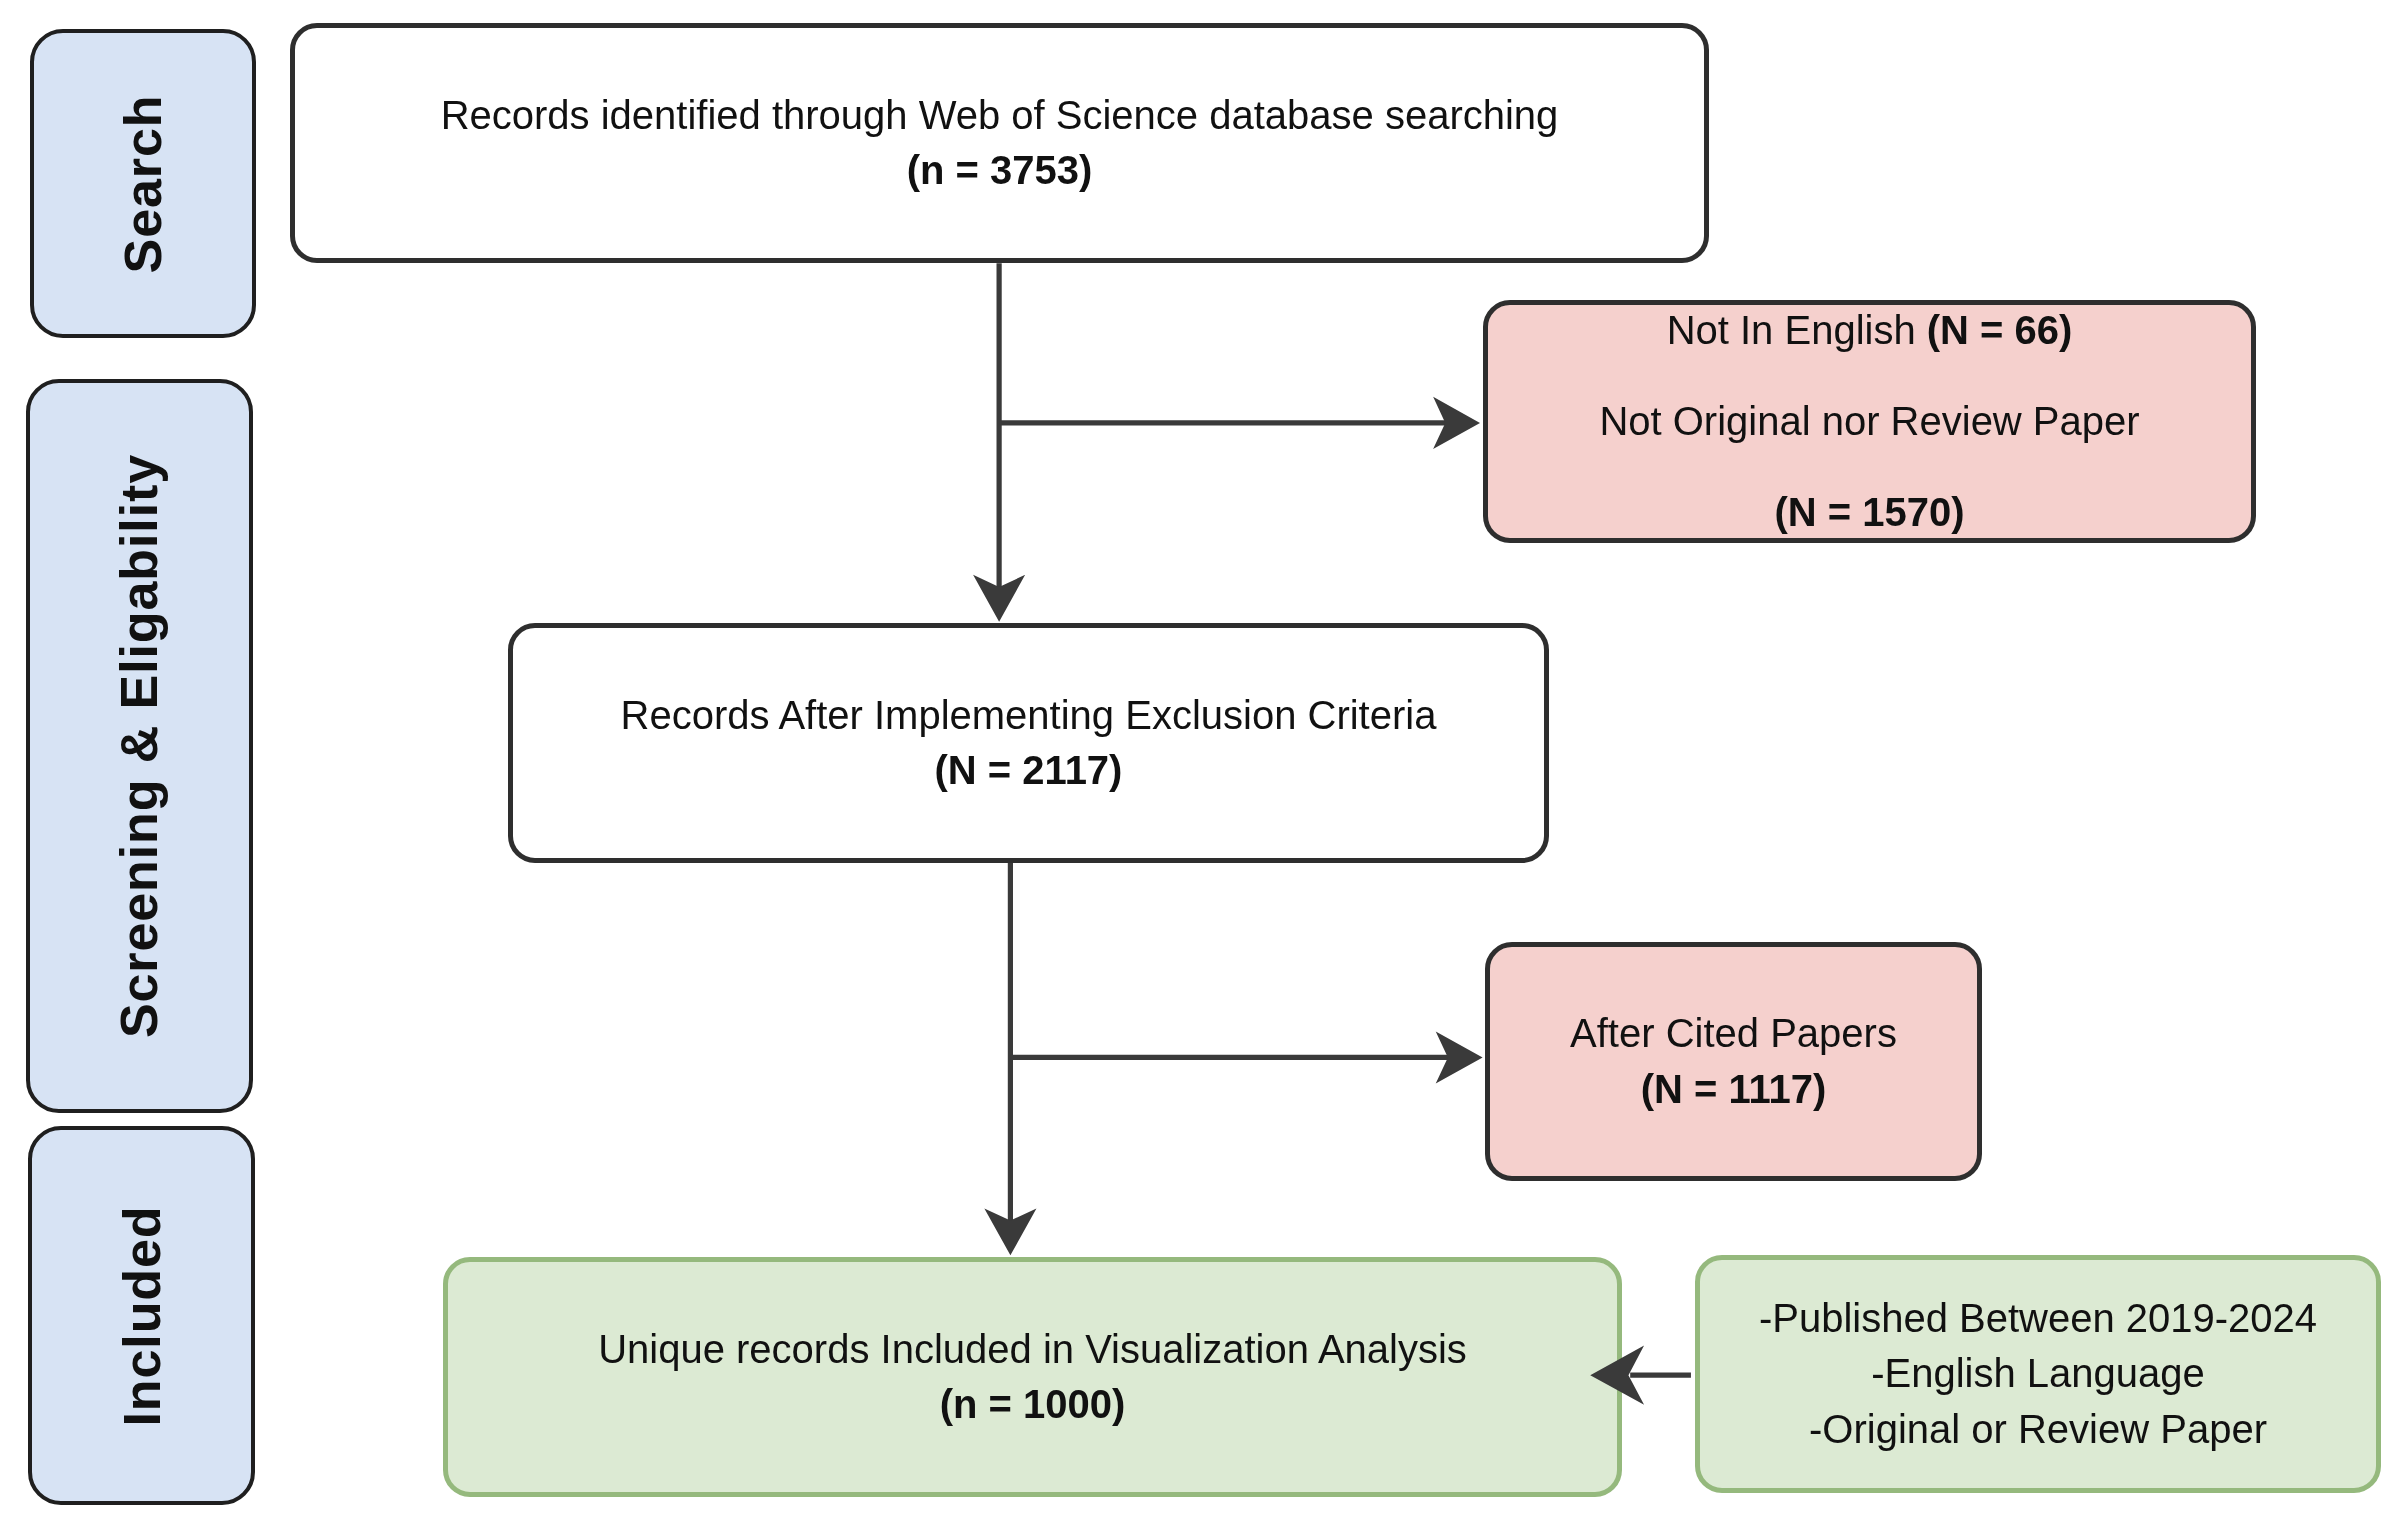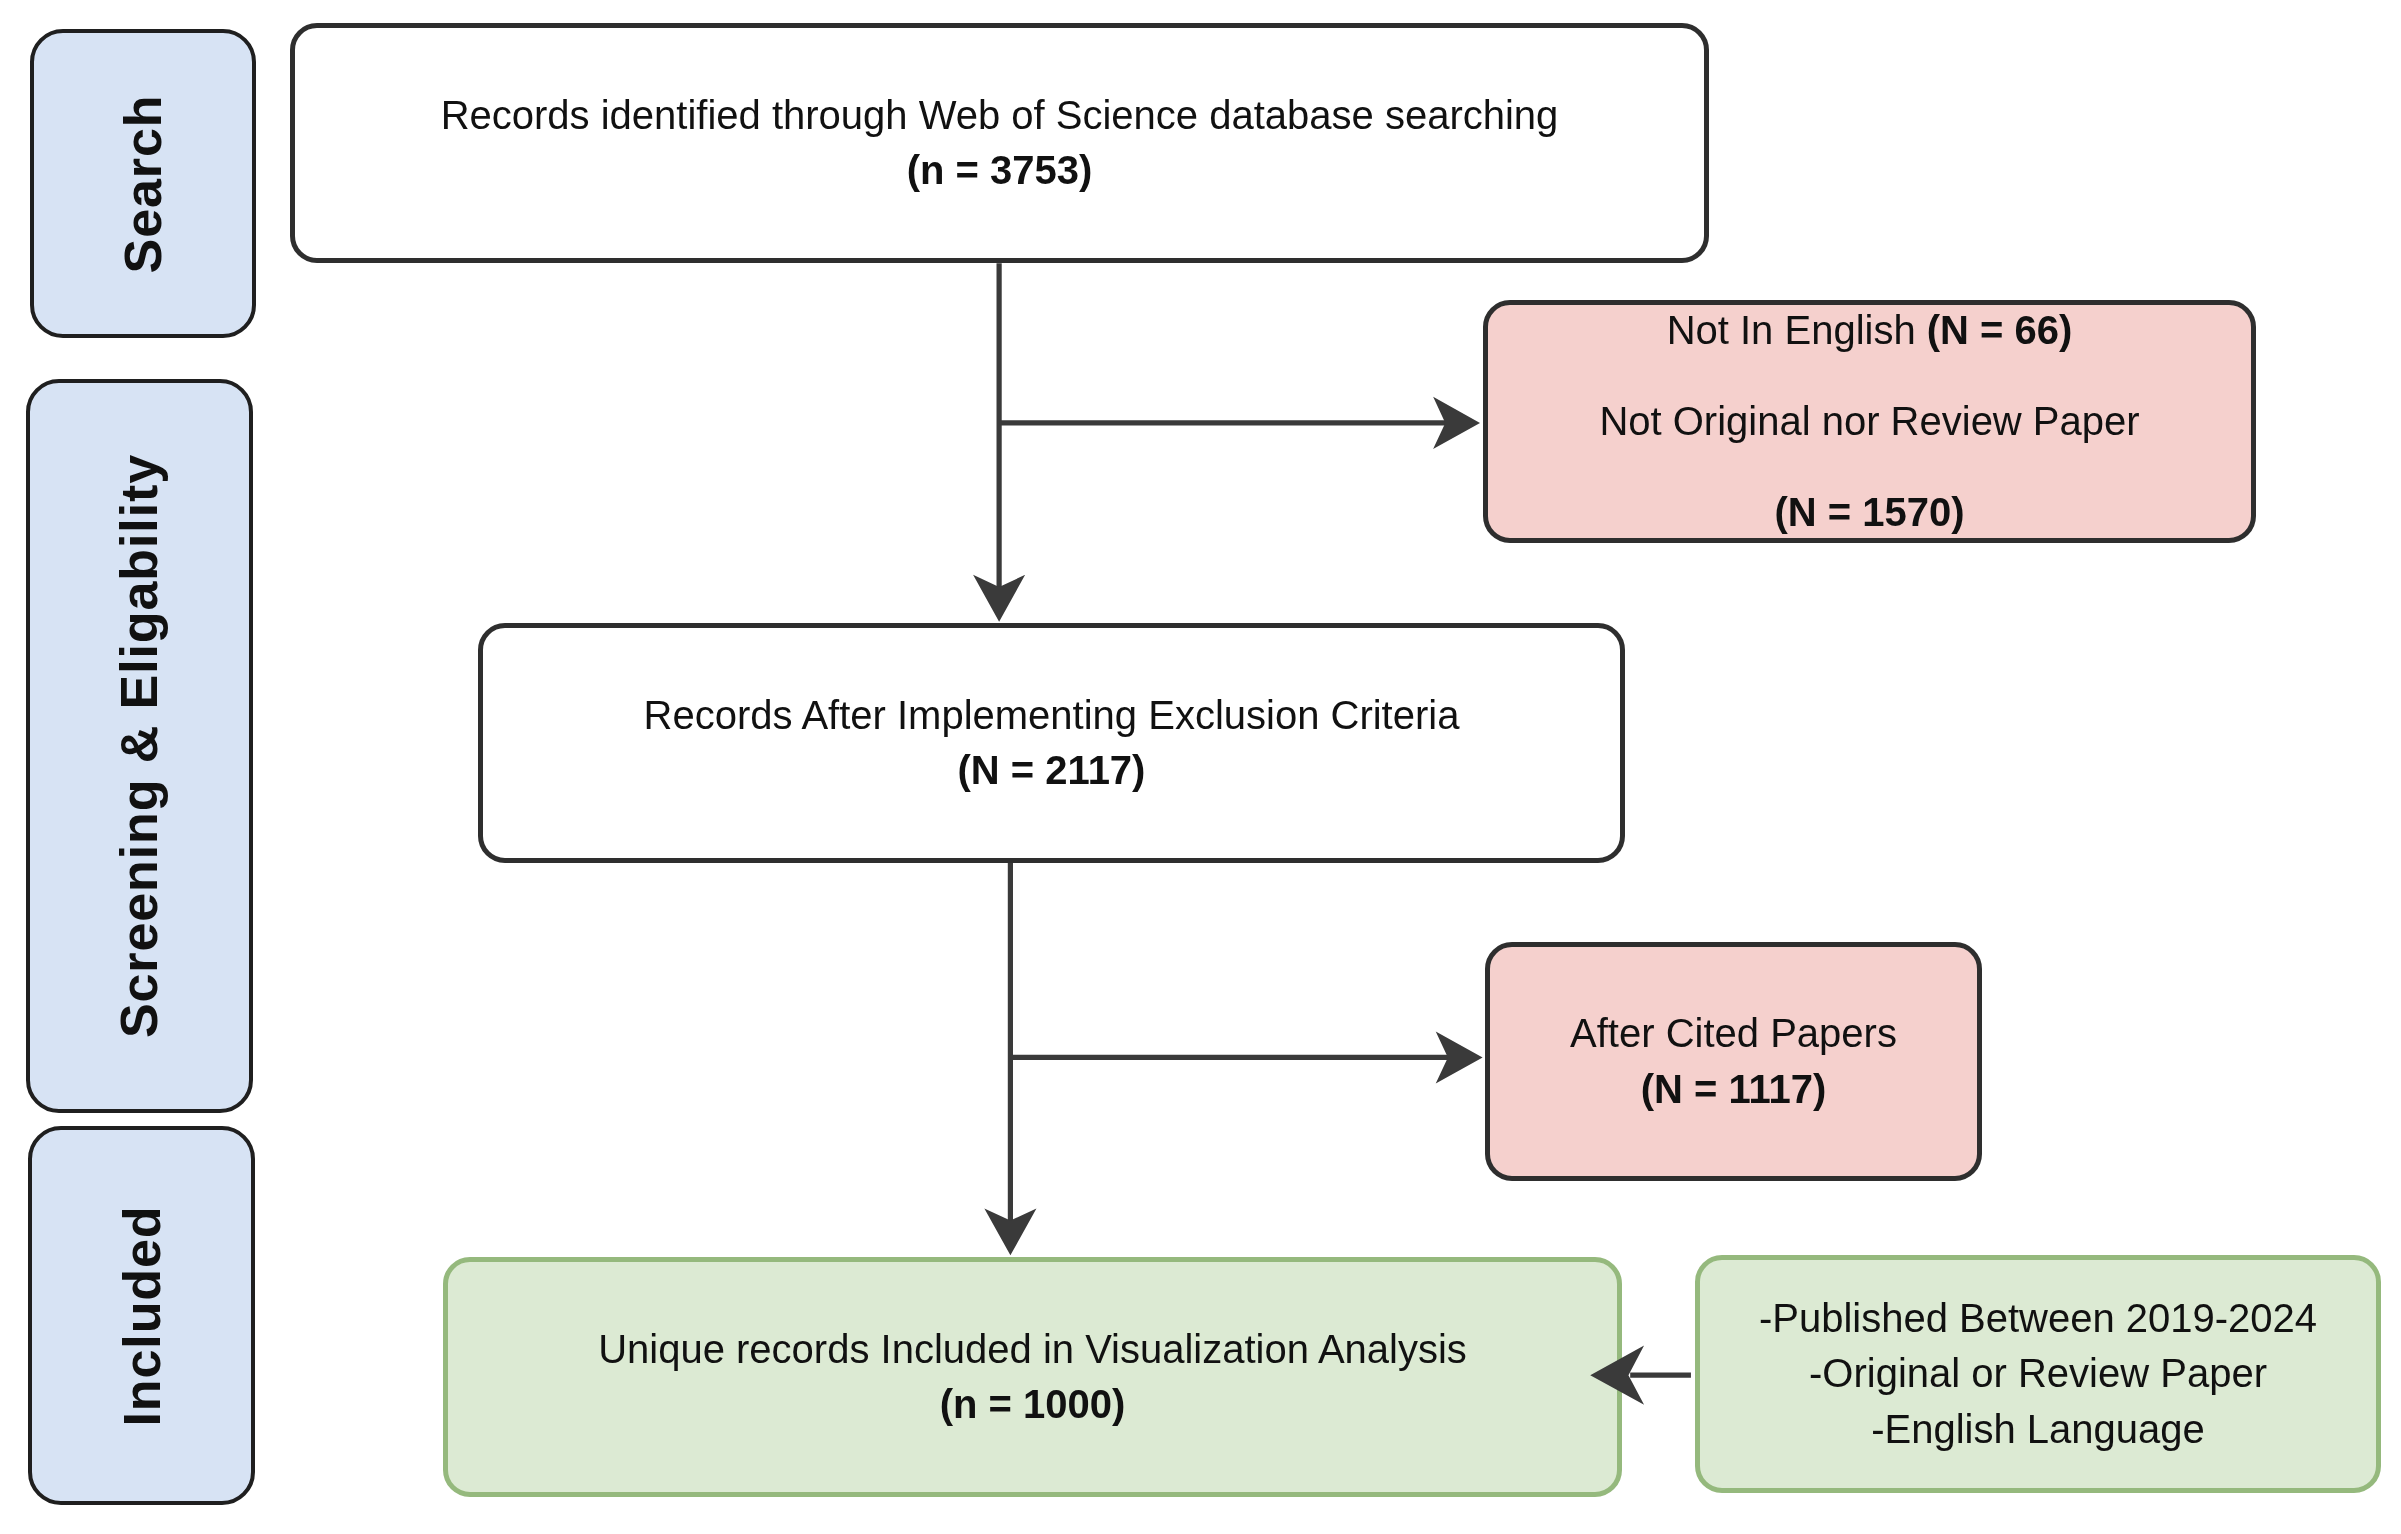--- a/index.html
+++ b/index.html
@@ -98,39 +98,39 @@
   </div>
 
   <div class="box excluded" style="left:1483px; top:300px; width:773px; height:243px;gap:36px;">
     <div>
       <span>Not In English </span><span class="bold">(N = 66)</span>
     </div>
     <div>Not Original nor Review Paper</div>
     <div class="bold">(N = 1570)</div>
   </div>
 
-  <div class="box process" style="left:478px; top:623px; width:1147px; height:240px;">
+  <div class="box process" style="left:508px; top:623px; width:1041px; height:240px;">
     <div>Records After Implementing Exclusion Criteria</div>
     <div class="bold">(N = 2117)</div>
   </div>
 
   <div class="box excluded" style="left:1485px; top:942px; width:497px; height:239px;">
     <div>After Cited Papers</div>
     <div class="bold">(N = 1117)</div>
   </div>
 
   <div class="box included" style="left:407px; top:1257px; width:1179px; height:240px;margin-left:36px;">
     <div>Unique records Included in Visualization Analysis</div>
     <div class="bold">(n = 1000)</div>
   </div>
 
   <div class="box included" style="left:1695px; top:1255px; width:686px; height:238px;">
     <div>-Published Between 2019-2024</div>
+    <div>-English Language</div>
     <div>-Original or Review Paper</div>
-    <div>-English Language</div>
   </div>
 
   <svg class="arrow-layer" width="2401" height="1535" viewBox="0 0 2766 1768">
 
     <line class="arrow-line" x1="1151" y1="303" x2="1151" y2="680"></line>
     <polygon class="arrow-head" points="1151,716 1121,662 1151,676 1181,662"></polygon>
 
     <line class="arrow-line" x1="1151" y1="487" x2="1668" y2="487"></line>
     <polygon class="arrow-head" points="1705,487 1651,457 1665,487 1651,517"></polygon>
 

